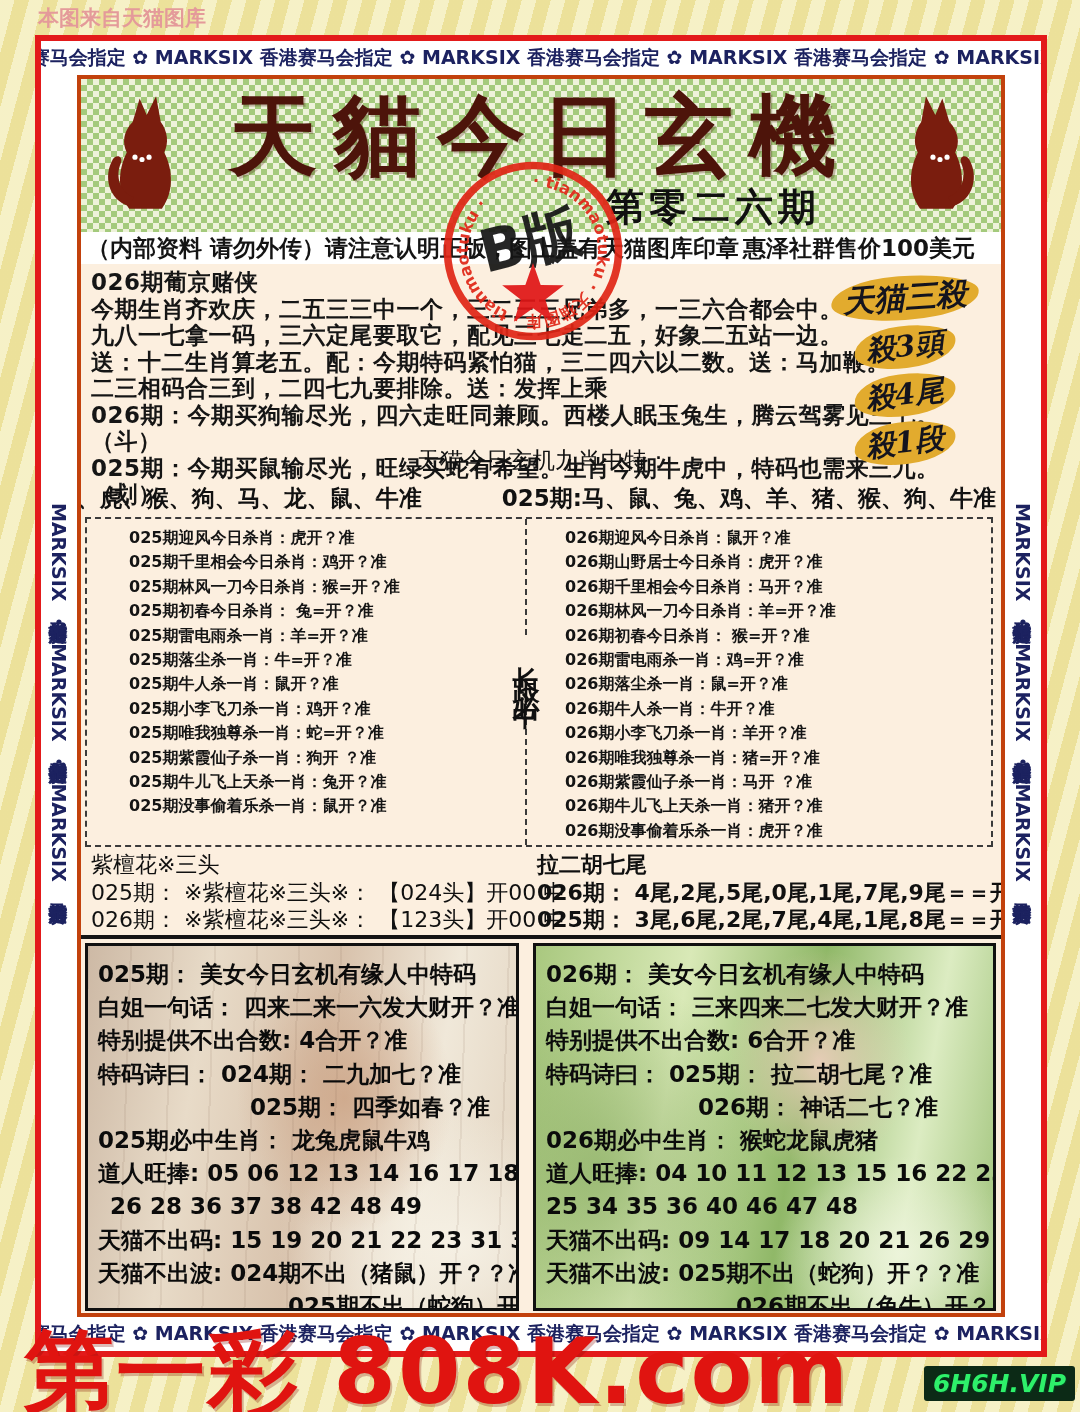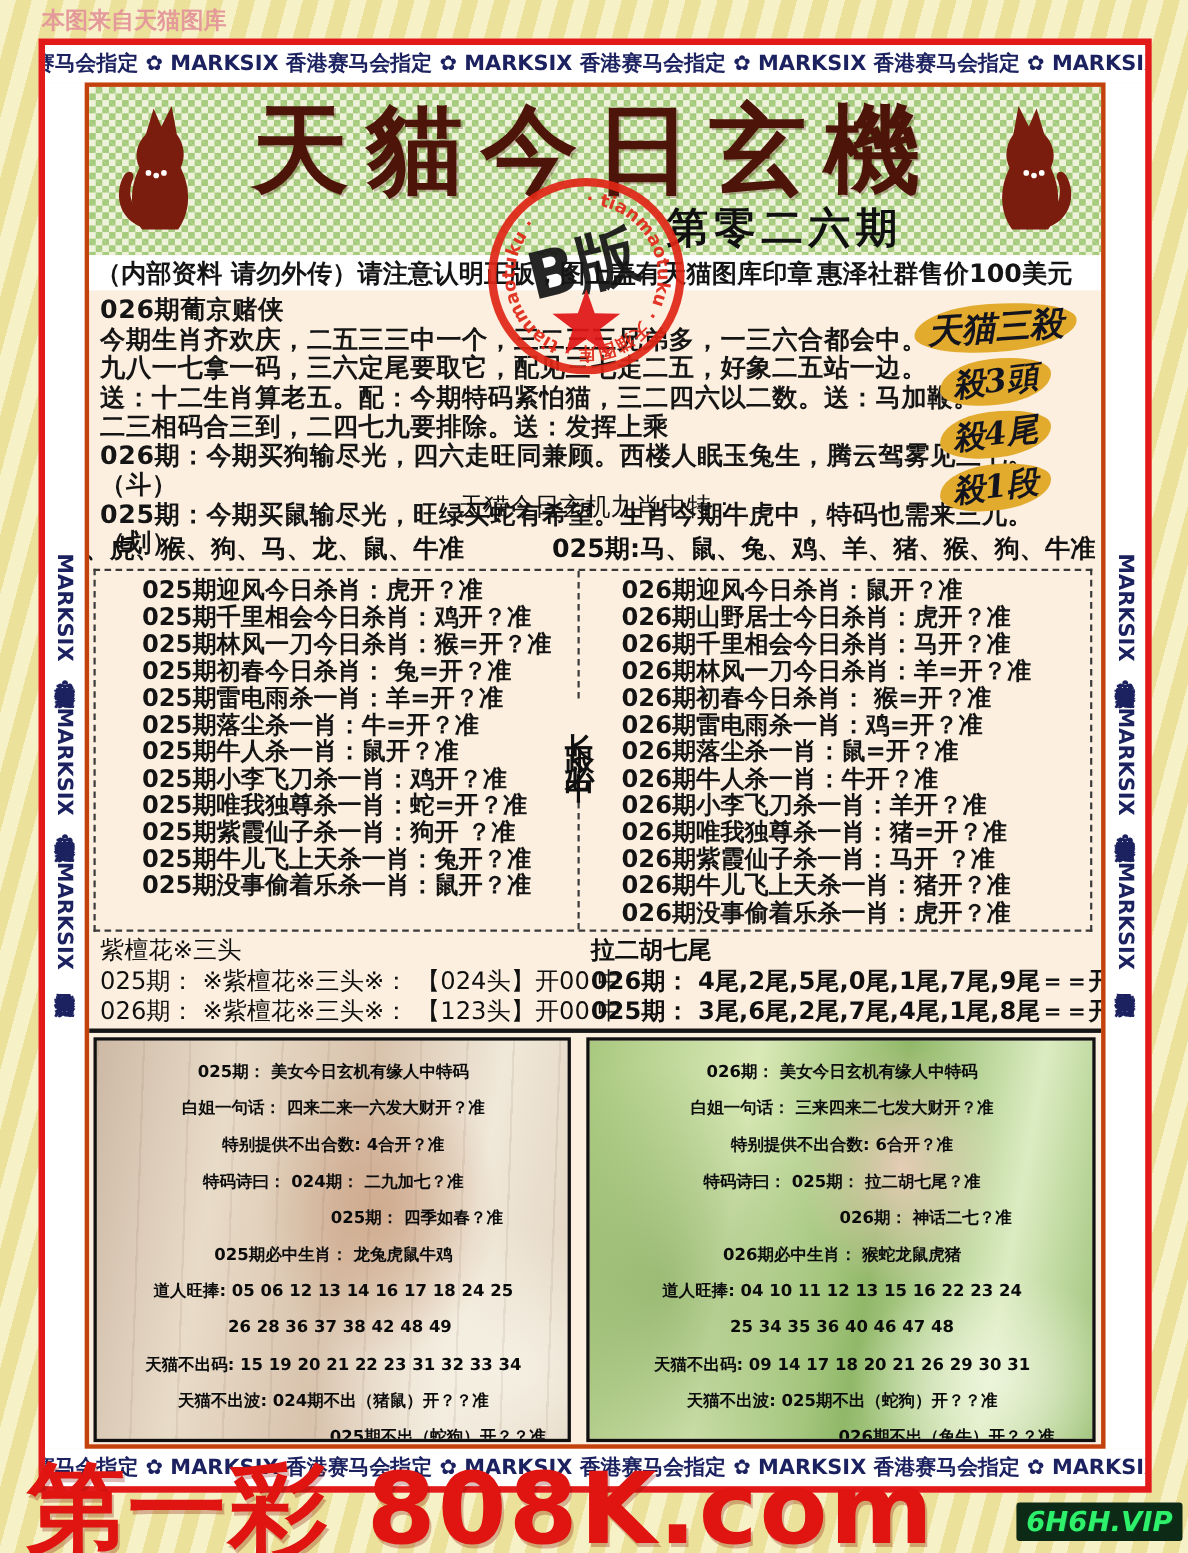--- a/index.html
+++ b/index.html
@@ -49,21 +49,21 @@
   .sansha .t{font-size:31px;transform:rotate(-4deg);}
   .sansha .i{font-size:29px;}
 
   
   .jiuxiao{position:absolute;left:10px;top:366px;width:905px;color:#111;}
   .jiuxiao .h{font-size:23px;font-weight:400;text-align:center;}
   .jiuxiao .row{display:flex;gap:80px;font-size:23px;font-weight:700;margin-top:7px;white-space:nowrap;justify-content:flex-end;}
 
   
   .killbox{position:absolute;left:4px;right:8px;top:438px;height:330px;border:2px dashed #3a3a3a;box-sizing:border-box;}
-  .kb-col{position:absolute;top:7px;font-size:22px;font-weight:600;color:#141414;line-height:24.4px;white-space:nowrap;}
+  .kb-col{position:absolute;top:7px;font-size:16px;font-weight:600;color:#141414;line-height:24.4px;white-space:nowrap;}
   .kb-left{left:42px;}
   .kb-right{left:478px;}
   .kb-divider{position:absolute;left:438px;top:0;bottom:0;border-left:2px dashed #3a3a3a;}
   .kb-label{position:absolute;left:419px;top:118px;z-index:2;background:#fcefdf;writing-mode:vertical-rl;
     font-size:27px;font-weight:700;letter-spacing:12px;color:#101010;padding:8px 2px;}
 
   
   .santou{position:absolute;left:10px;top:772px;font-size:22px;font-weight:400;line-height:27.5px;color:#101010;white-space:nowrap;}
   .qiwei{position:absolute;left:456px;top:772px;font-size:22px;font-weight:700;line-height:27.5px;color:#101010;white-space:nowrap;}
   .hr-black{position:absolute;left:0;right:0;top:856px;height:4px;background:#151515;}
@@ -75,21 +75,21 @@
       repeating-linear-gradient(92deg, rgba(120,90,70,.10) 0 2px, rgba(0,0,0,0) 2px 42px),
       radial-gradient(150px 190px at 60% 42%, rgba(205,165,135,.85), rgba(205,165,135,0) 72%),
       radial-gradient(240px 170px at 86% 82%, rgba(246,241,229,.95), rgba(246,241,229,0) 75%),
       linear-gradient(100deg,#cdb9a5 0%,#e8dbc8 26%,#d8c2ac 52%,#f0e8d9 76%,#e1d2be 100%);}
   .photo-right{left:452px;width:463px;
     background-image:
       radial-gradient(130px 160px at 62% 32%, rgba(238,206,190,.9), rgba(238,206,190,0) 70%),
       radial-gradient(210px 270px at 14% 62%, rgba(118,158,78,.55), rgba(118,158,78,0) 75%),
       radial-gradient(180px 140px at 80% 85%, rgba(240,246,224,.8), rgba(240,246,224,0) 70%),
       linear-gradient(100deg,#a9c87f 0%,#d9e9b7 30%,#90b868 56%,#dcecc2 80%,#9dc177 100%);}
-  .photo-lines{position:relative;padding:12px 8px 0 10px;font-size:15px;font-weight:600;line-height:33.2px;color:#0b0b0b;white-space:nowrap;text-align:center;}
+  .photo-lines{position:relative;padding:12px 8px 0 10px;font-size:23px;font-weight:600;line-height:33.2px;color:#0b0b0b;white-space:nowrap;}
   .ind-a{padding-left:152px;}
   .ind-b{padding-left:12px;}
   .ind-c{padding-left:190px;}
 
   
   .footer-site{position:absolute;left:24px;top:1312px;z-index:50;font-size:90px;font-weight:800;color:#e01410;
     letter-spacing:2px;white-space:nowrap;text-shadow:2px 3px 0 rgba(130,10,0,.28);}
   .footer-vip{position:absolute;right:5px;top:1366px;z-index:50;background:#0c2a16;color:#2ef06a;
     font-style:italic;font-weight:700;font-size:25px;padding:3px 9px;border-radius:3px;text-shadow:1px 1px 0 #04421e;}
 </style>

